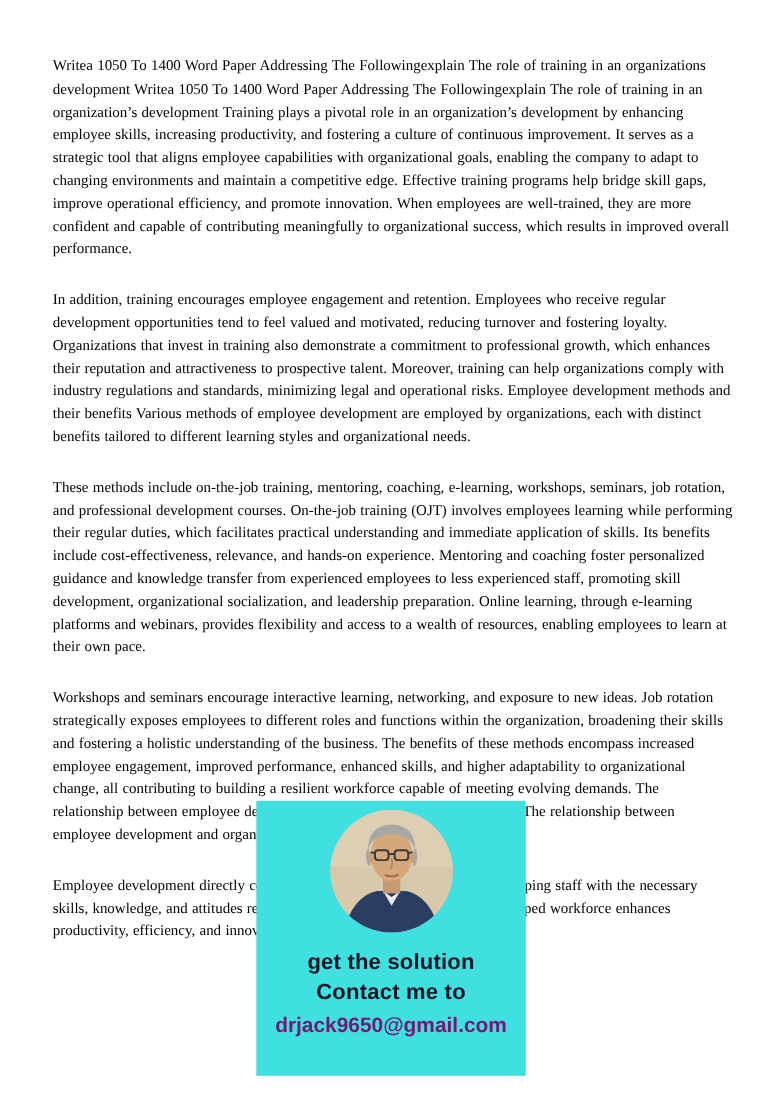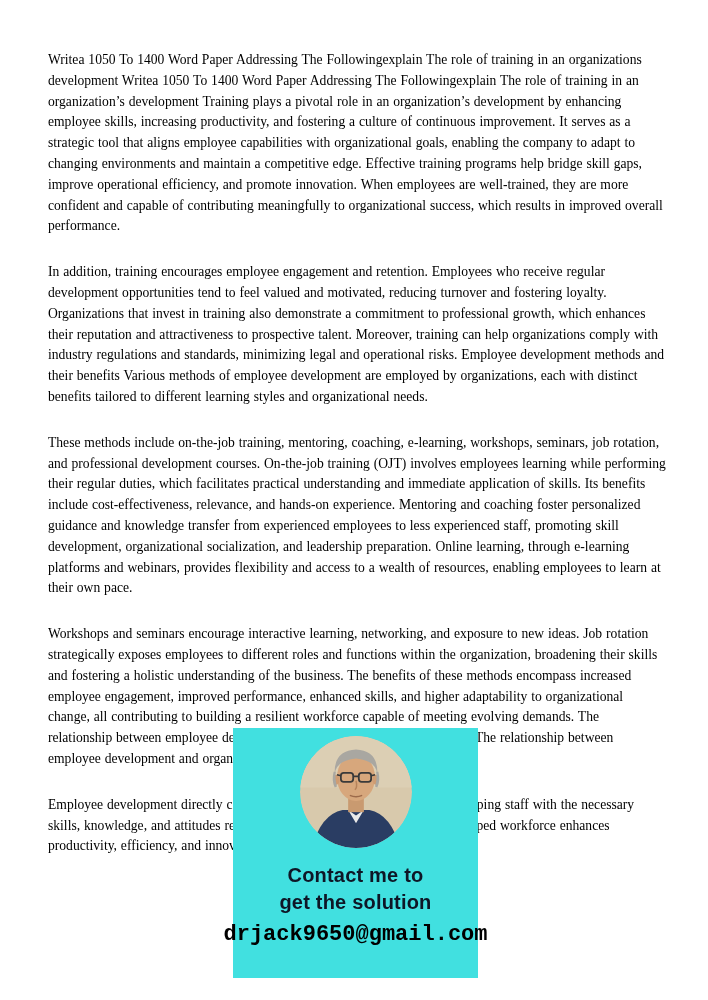--- a/index.html
+++ b/index.html
@@ -55,24 +55,24 @@
     font-family: "Liberation Sans", "DejaVu Sans", sans-serif;
     font-weight: 700;
     font-size: 20px;
     line-height: 27px;
     color: #0e1626;
     text-align: center;
     letter-spacing: 0.2px;
   }
   .email {
     margin-top: 6px;
-    font-family: Liberation Mono, monospace;
+    font-family: Liberation Sans, sans-serif;
     font-weight: 700;
-    font-size: 22px;
-    color: #000000;
+    font-size: 19px;
+    color: #701a75;
     text-align: center;
   }
 </style>
 </head>
 <body>
 
 <div class="doc">
   <p>Writea 1050 To 1400 Word Paper Addressing The Followingexplain The role of training in an organizations development Writea 1050 To 1400 Word Paper Addressing The Followingexplain The role of training in an organization’s development Training plays a pivotal role in an organization’s development by enhancing employee skills, increasing productivity, and fostering a culture of continuous improvement. It serves as a strategic tool that aligns employee capabilities with organizational goals, enabling the company to adapt to changing environments and maintain a competitive edge. Effective training programs help bridge skill gaps, improve operational efficiency, and promote innovation. When employees are well-trained, they are more confident and capable of contributing meaningfully to organizational success, which results in improved overall performance.</p>
   <p>In addition, training encourages employee engagement and retention. Employees who receive regular development opportunities tend to feel valued and motivated, reducing turnover and fostering loyalty. Organizations that invest in training also demonstrate a commitment to professional growth, which enhances their reputation and attractiveness to prospective talent. Moreover, training can help organizations comply with industry regulations and standards, minimizing legal and operational risks. Employee development methods and their benefits Various methods of employee development are employed by organizations, each with distinct benefits tailored to different learning styles and organizational needs.</p>
   <p>These methods include on-the-job training, mentoring, coaching, e-learning, workshops, seminars, job rotation, and professional development courses. On-the-job training (OJT) involves employees learning while performing their regular duties, which facilitates practical understanding and immediate application of skills. Its benefits include cost-effectiveness, relevance, and hands-on experience. Mentoring and coaching foster personalized guidance and knowledge transfer from experienced employees to less experienced staff, promoting skill development, organizational socialization, and leadership preparation. Online learning, through e-learning platforms and webinars, provides flexibility and access to a wealth of resources, enabling employees to learn at their own pace.</p>
@@ -112,17 +112,17 @@
         <line x1="47.5" y1="36" x2="52.5" y2="36" stroke="#3a3a3a" stroke-width="1.6"></line>
         <line x1="36.5" y1="35.5" x2="33" y2="34.5" stroke="#3a3a3a" stroke-width="1.4"></line>
         <line x1="63.5" y1="35.5" x2="67" y2="34.5" stroke="#3a3a3a" stroke-width="1.4"></line>
 
         <path d="M50,40 Q51.5,46 49,48" fill="none" stroke="#b5825a" stroke-width="1.3"></path>
         <path d="M44.5,53 Q50,55.5 55.5,53" fill="none" stroke="#9c6a4a" stroke-width="1.4"></path>
       </g>
     </svg>
   </div>
   <div class="headline">
+    <div>get the solution</div>
     <div>Contact me to</div>
-    <div>get the solution</div>
   </div>
   <div class="email">drjack9650@gmail.com</div>
 </div>
 
 </body></html>

